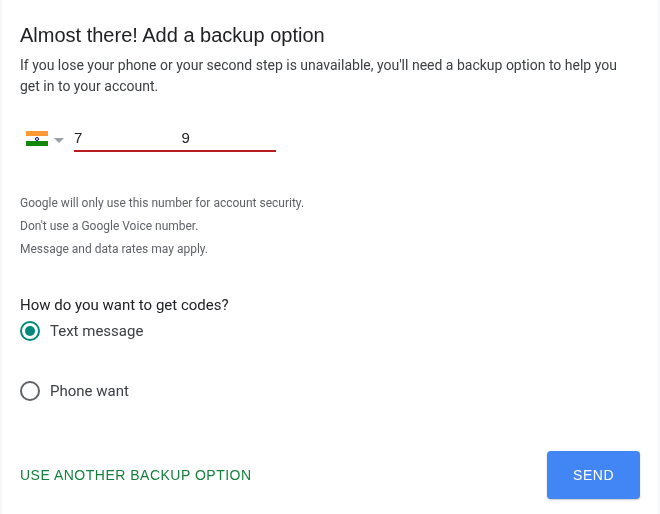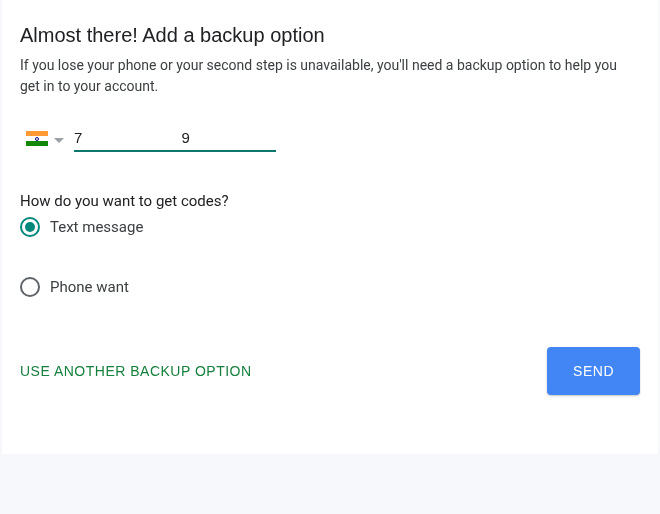--- a/index.html
+++ b/index.html
@@ -42,21 +42,21 @@
   }
   .flag .band { position: absolute; left: 0; right: 0; height: 5px; }
   .flag .b1 { top:0; background: #FF9933; }
   .flag .b2 { top:5px; background: #fff; }
   .flag .b3 { top:10px; background: #138808; }
   .flag .chakra { position:absolute; left:50%; top:50%; width:4px; height:4px; border:1px solid #000080; border-radius:50%; transform:translate(-50%,-50%); }
   .caret { color: #5f6368; }
 
   .phone-input {
     border: none;
-    border-bottom: 2px solid #0f766e;
+    border-bottom: 2px solid #b91c1c;
     font-size: 15px;
     color: #202124;
     padding: 4px 0 4px 0;
     width: 202px;
     outline: none;
     background: transparent;
     letter-spacing: 1px;
   }
 
   .fineprint { font-size: 12px; color: #5f6368; line-height: 1.9; margin-bottom: 36px; }
@@ -107,20 +107,25 @@
         </span>
         <span class="caret">
           <svg width="10" height="6" viewBox="0 0 10 6">
               <path d="M0 0 L5 5 L10 0 Z" fill="#9aa0a6"></path>
             </svg>
         </span>
       </div>
       <input class="phone-input" type="text" value="7                   9" style="">
     </div>
 
+    <div class="fineprint">
+      <div>Google will only use this number for account security.</div>
+      <div>Don't use a Google Voice number.</div>
+      <div>Message and data rates may apply.</div>
+    </div>
 
     <div class="question">How do you want to get codes?</div>
 
     <div class="radio-row">
       <div class="radio-item">
         <span class="radio selected"></span>
         <span class="radio-label">Text message</span>
       </div>
       <div class="radio-item">
         <span class="radio"></span>

